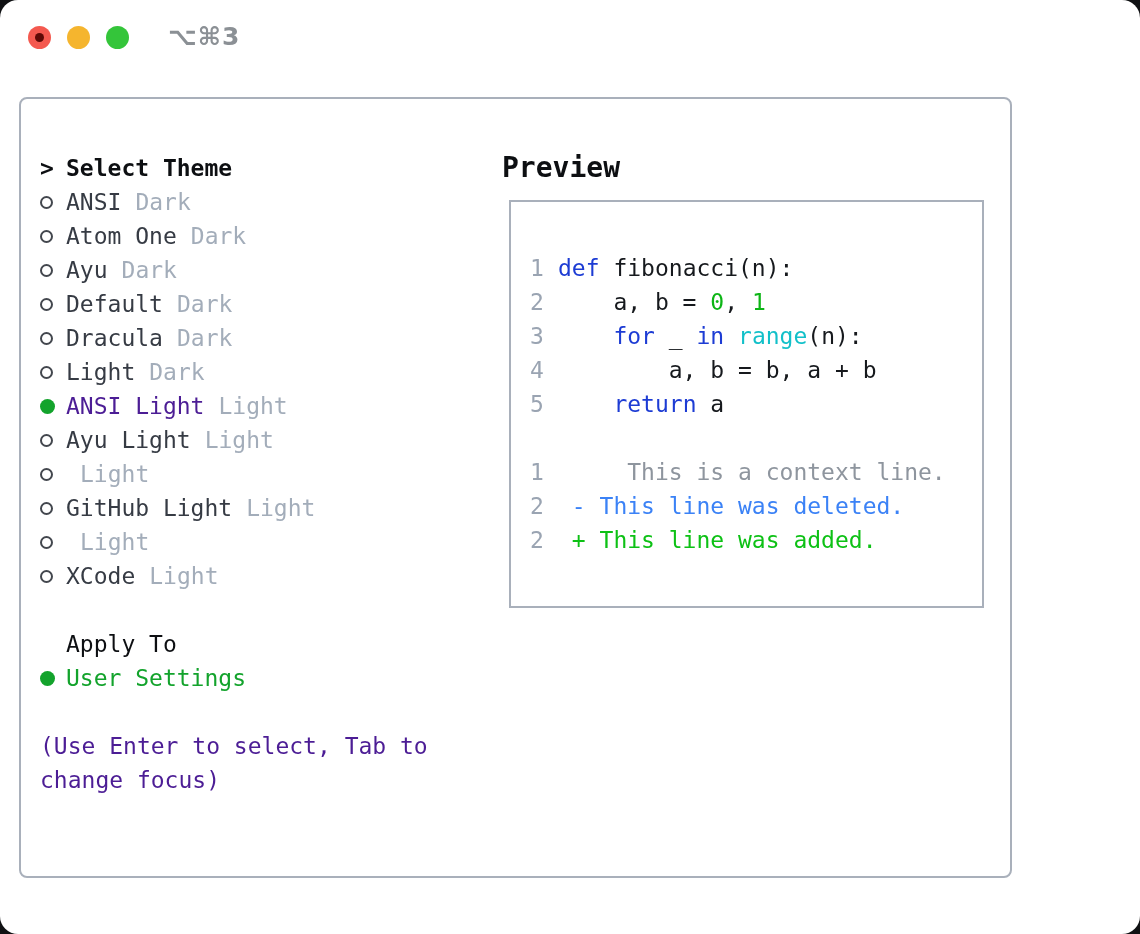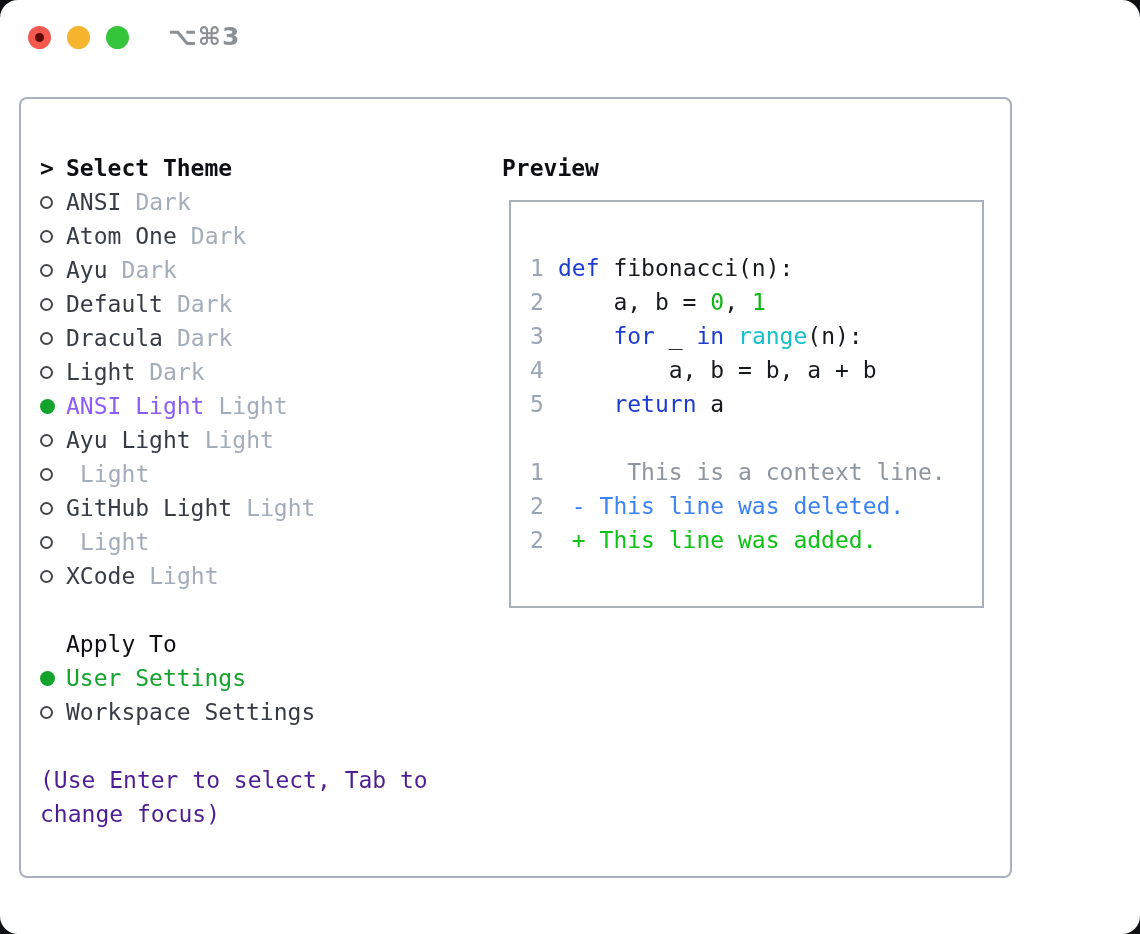--- a/index.html
+++ b/index.html
@@ -38,32 +38,32 @@
     position:absolute;left:19px;top:52px;width:405px;
     font-size:23px;line-height:34px;color:#363b44;
   }
   .marker{width:26px;flex:none;display:flex;align-items:center;}
   .prompt{font-weight:bold;color:#0d0f12;}
   .sel-title{font-weight:bold;color:#0d0f12;}
   .apply-title{color:#0d0f12;}
   .circle{width:13px;height:13px;border-radius:50%;border:2px solid #43474e;box-sizing:border-box;}
   .circle.filled{width:15px;height:15px;border:none;background:#13a32c;}
   .theme-name{color:#363b44;}
-  .theme-name.selected{color:#8b5cf6;}
+  .theme-name.selected{color:#4c1d95;}
   .variant{color:#a3adba;margin-left:14px;}
   .opt-label{color:#363b44;}
   .opt-label.selected{color:#13a32c;}
   .hint{
     color:#4c1d95;font-size:23px;line-height:34px;
     word-break:normal;
   }
   
   .preview-title{
     position:absolute;left:481px;top:52px;height:34px;line-height:34px;
-    font-size:23px;font-weight:bold;color:#0d0f12;
+    font-size:28px;font-weight:bold;color:#0d0f12;
   }
   .preview-box{
     position:absolute;left:488px;top:101px;width:471px;height:404px;
     border:2px solid #a9b0bb;background:#fff;box-sizing:content-box;
     overflow:hidden;
   }
   .plines{padding:49px 0 0 19px;font-size:23px;}
   .pline{display:flex;height:34px;align-items:center;white-space:pre;}
   .lnum{width:28px;flex:none;color:#9aa4b2;}
   .tok-plain{color:#16191d;}
@@ -115,21 +115,20 @@
 
       <div class="spacer"></div>
 
       <div class="row">
         <span class="marker"></span>
         <span class="apply-title">Apply To</span>
       </div>
 
       <div id="apply-list">
           <div class="row"><span class="marker"><span class="circle filled"></span></span><span class="opt-label selected">User Settings</span></div>
-          <div class="row"><span class="marker"><span class="circle"></span></span><span class="opt-label">Workspace Settings</span></div>
         </div>
 
       <div class="spacer"></div>
 
       <div class="hint">(Use Enter to select, Tab to change focus)</div>
     </div>
 
     <div class="preview-title">Preview</div>
 
     <div class="preview-box">

